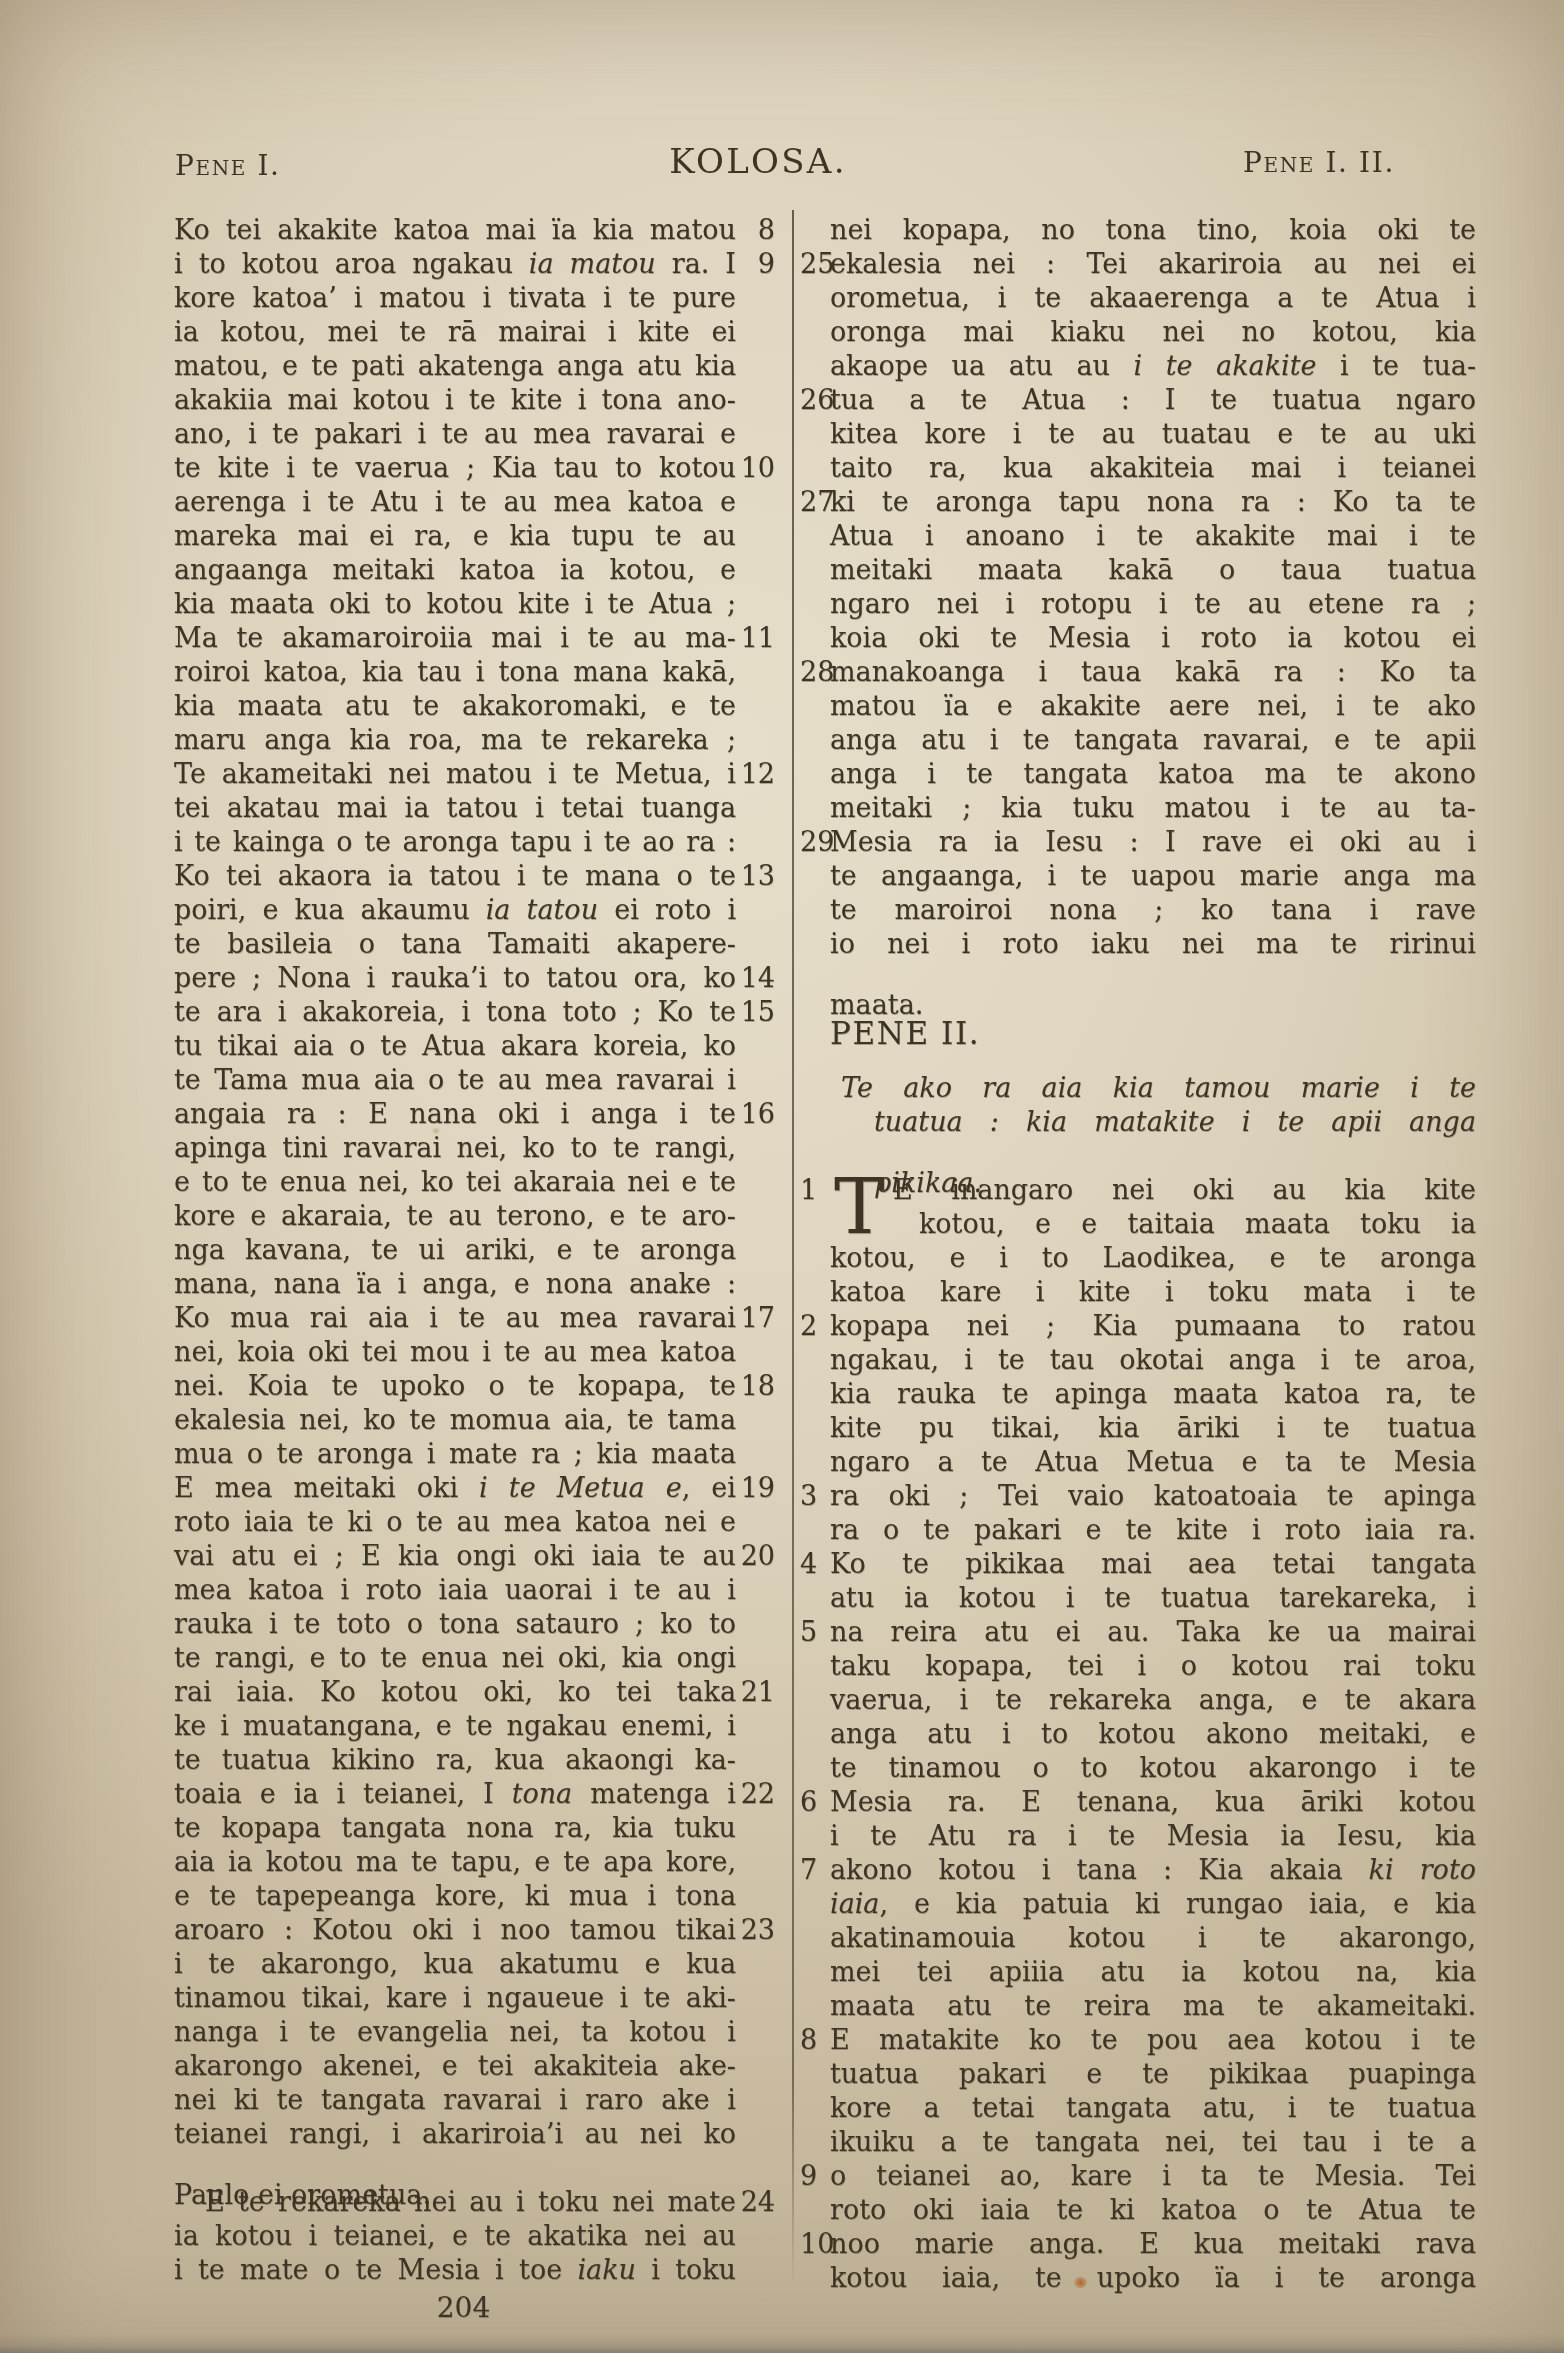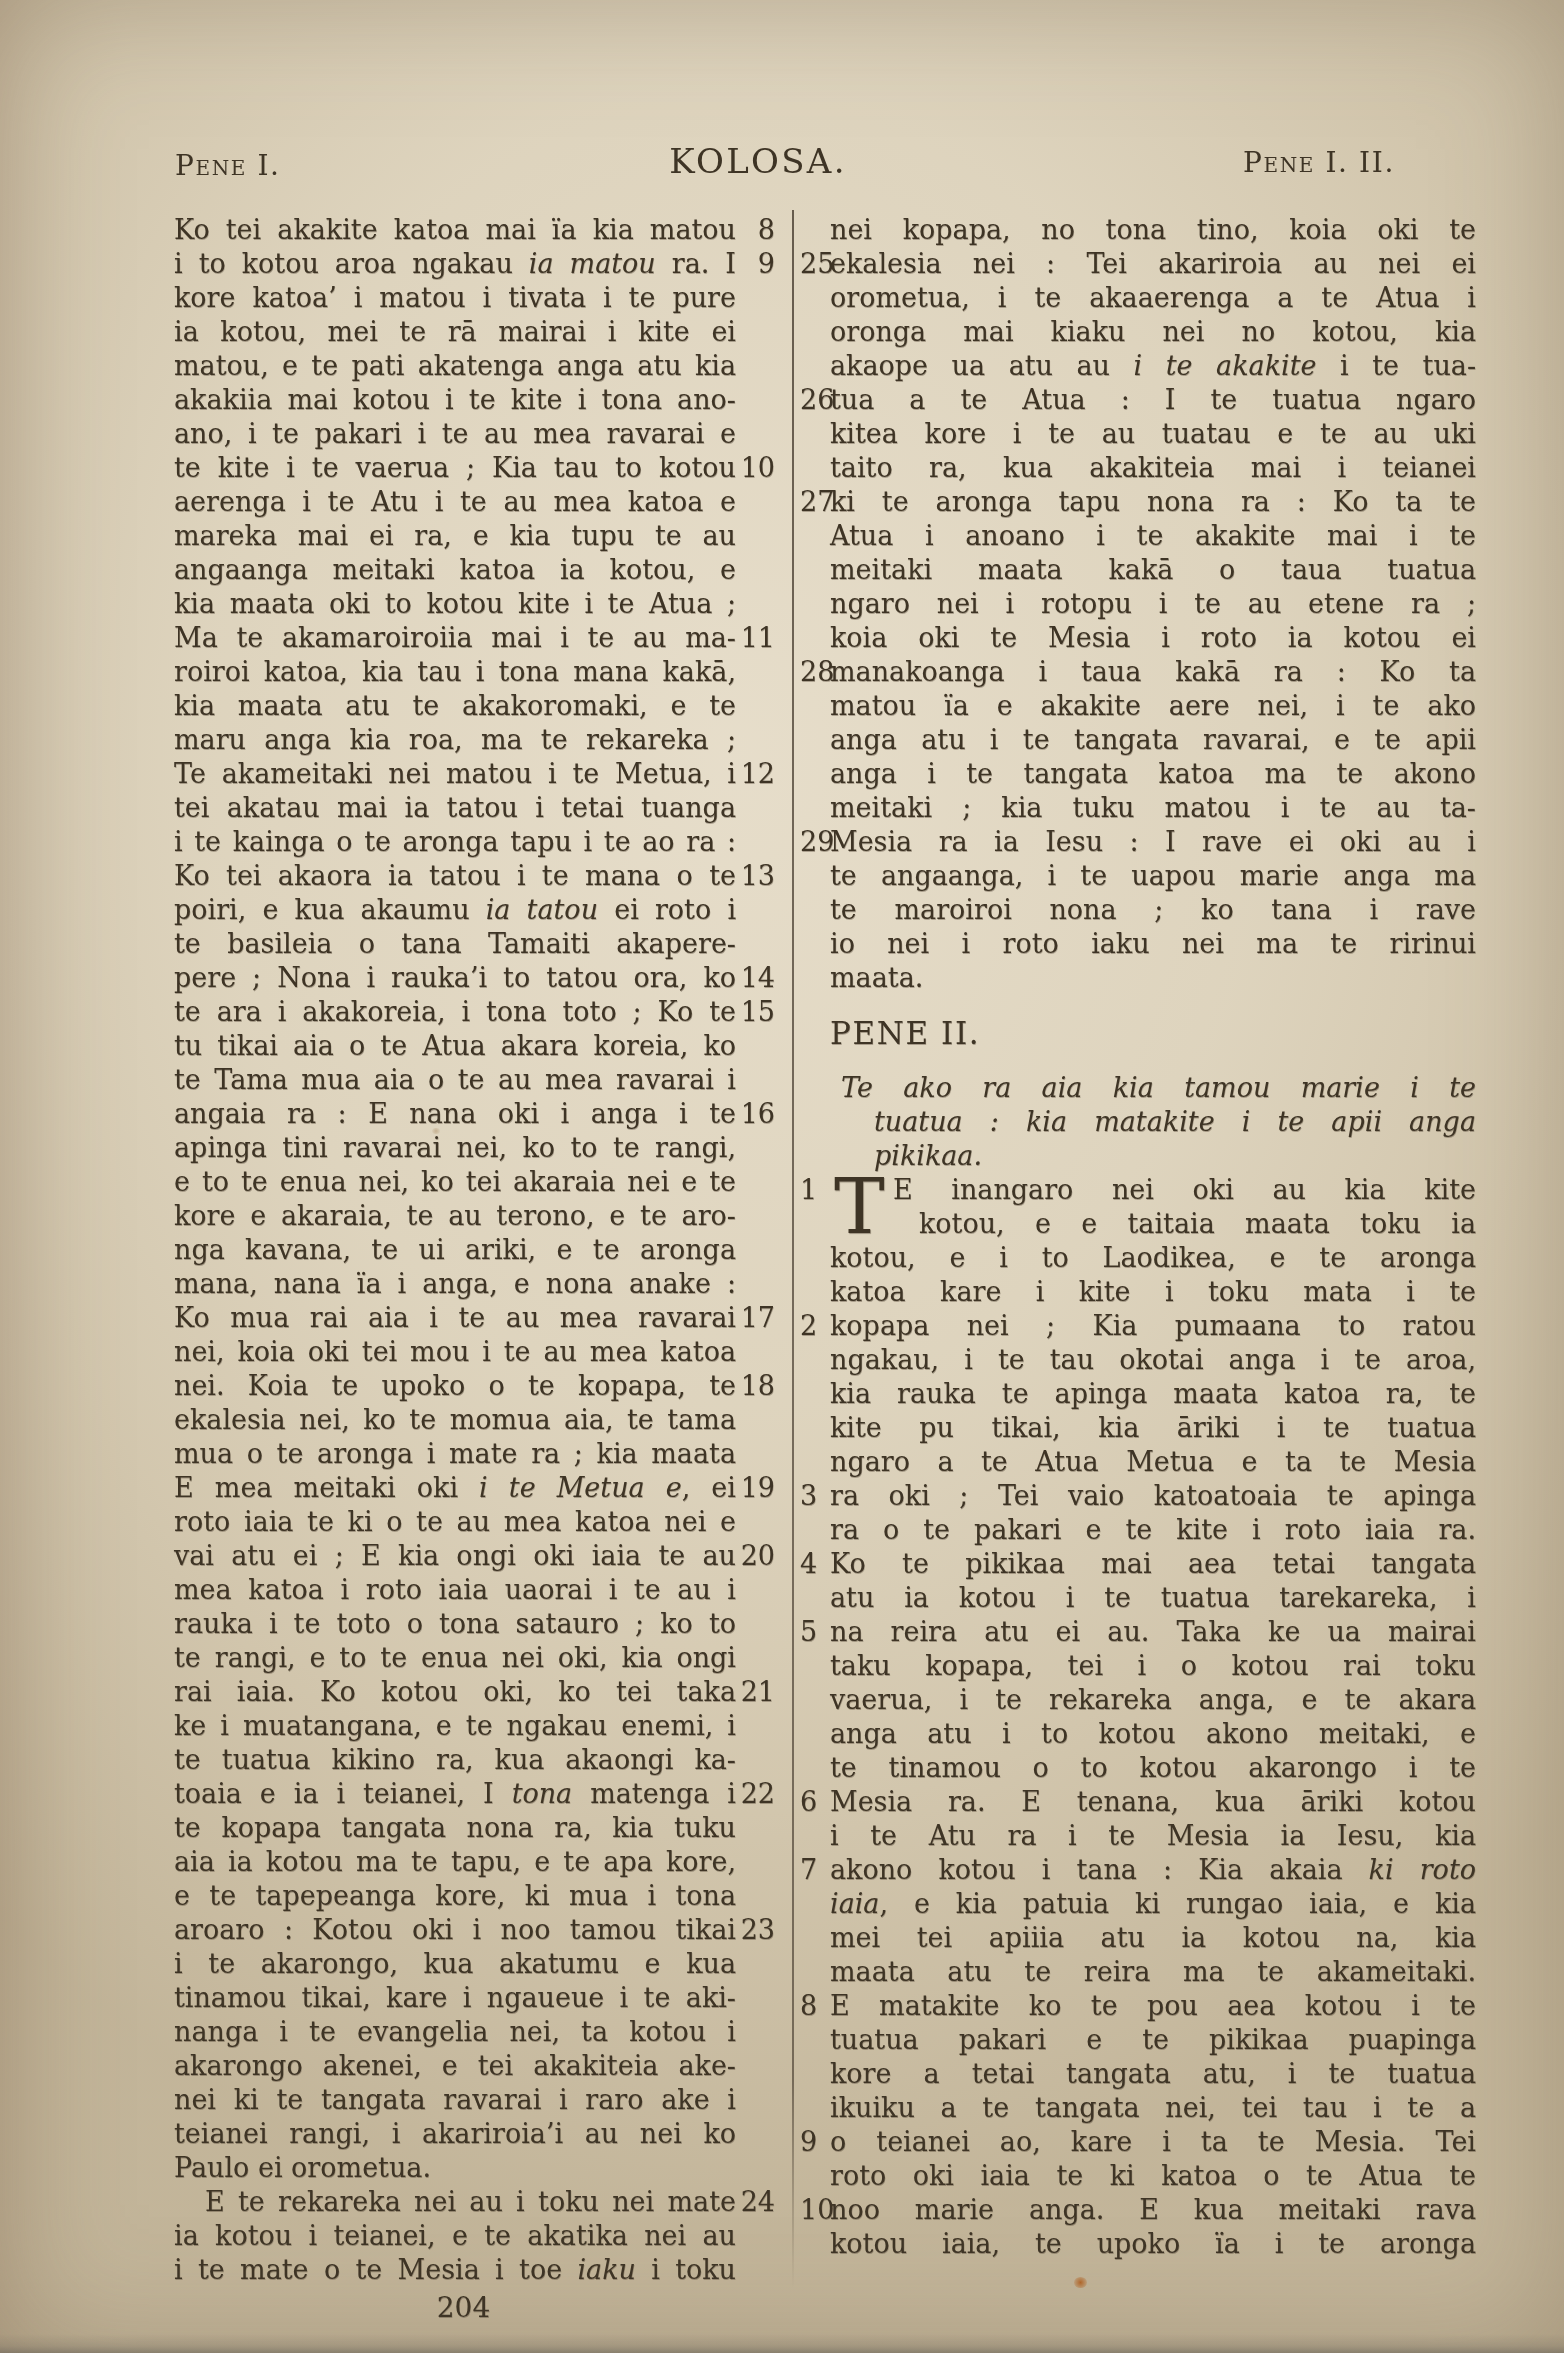--- a/index.html
+++ b/index.html
@@ -17,21 +17,21 @@
   #hdr-center{left:633px;top:141px;width:250px;text-align:center;font-size:34px;letter-spacing:2.3px;}
   #hdr-right{left:1243px;top:146px;font-size:28px;font-variant:small-caps;letter-spacing:1.6px;}
   #divider{position:absolute;left:792px;top:210px;width:2.3px;height:2078px;
     background:linear-gradient(180deg, rgba(72,61,48,0.8), rgba(72,61,48,0.65) 90%, rgba(72,61,48,0));}
   .col{position:absolute;top:213px;}
   #col-left{left:174px;width:601px;}
   #col-right{left:800px;width:678px;}
   .line{display:flex;height:34px;position:relative;}
   .txt{display:block;line-height:34px;font-size:27px;text-align:justify;text-align-last:justify;
     text-shadow:0.5px 0.5px 0.5px rgba(62,50,35,0.35);box-sizing:border-box;}
-  .txt.short{text-align:right;text-align-last:left;}
+  .txt.short{text-align:right;text-align-last:left;margin-top:27px;}
   .vnum{display:block;line-height:34px;font-size:27px;text-shadow:0.5px 0.5px 0.5px rgba(62,50,35,0.35);}
   #col-left .txt{width:562px;order:1;}
   #col-left .vnum{width:39px;text-align:right;order:2;}
   #col-right .vnum{width:30px;text-align:left;}
   #col-right .txt{width:646px;}
   .it{font-style:italic;}
   #heading2{height:76px;margin-left:30px;width:646px;text-align:left;font-size:31px;
     letter-spacing:1.6px;padding-top:20.3px;box-sizing:border-box;
     text-shadow:0.5px 0.5px 0.5px rgba(62,50,35,0.35);}
   #intro .line{height:34px;}
@@ -497,20 +497,24 @@
         <div class="line">
           <span class="vnum">7</span>
           <span class="txt"><span>akono kotou i tana :  Kia akaia </span><span class="it">ki roto</span></span>
         </div>
         <div class="line">
           <span class="vnum"></span>
           <span class="txt"><span class="it">iaia</span><span>, e kia patuia ki rungao iaia, e kia</span></span>
         </div>
         <div class="line">
           <span class="vnum"></span>
+          <span class="txt"><span>akatinamouia kotou i te akarongo,</span></span>
+        </div>
+        <div class="line">
+          <span class="vnum"></span>
           <span class="txt"><span>mei tei apiiia atu ia kotou na, kia</span></span>
         </div>
         <div class="line">
           <span class="vnum"></span>
           <span class="txt"><span>maata atu te reira ma te akameitaki.</span></span>
         </div>
         <div class="line">
           <span class="vnum">8</span>
           <span class="txt"><span>E matakite ko te pou aea kotou i te</span></span>
         </div>

